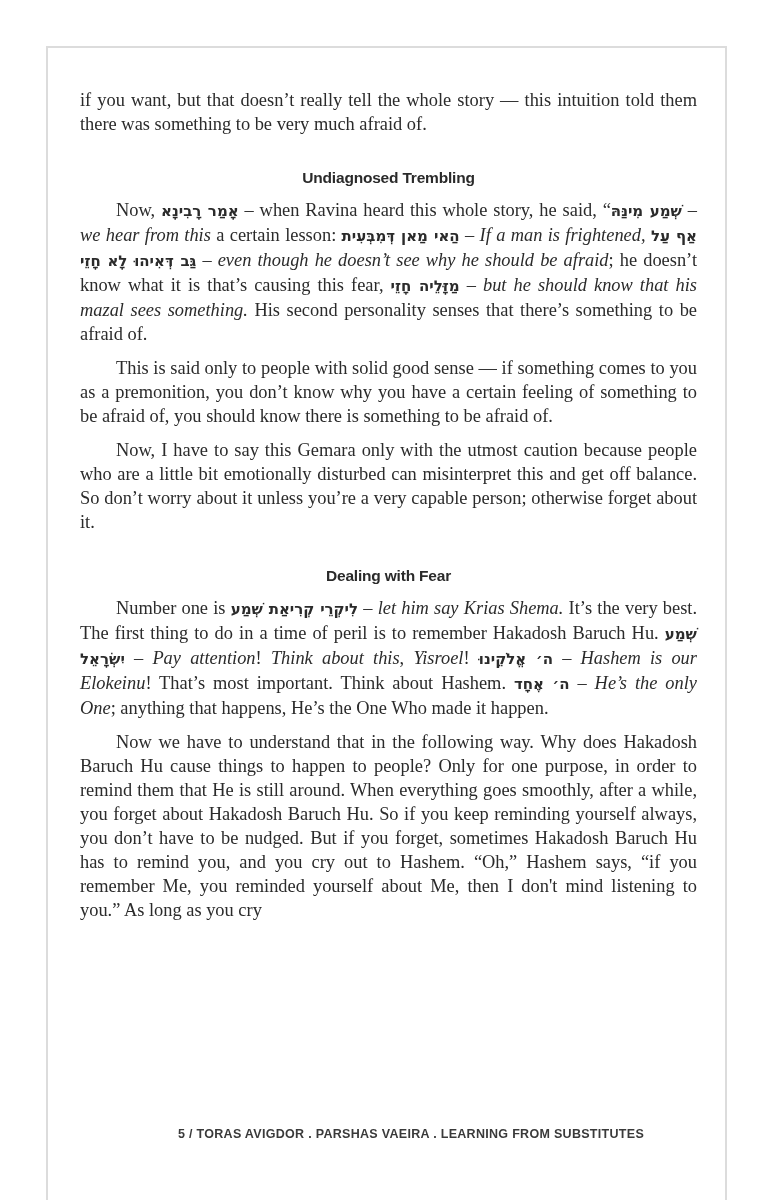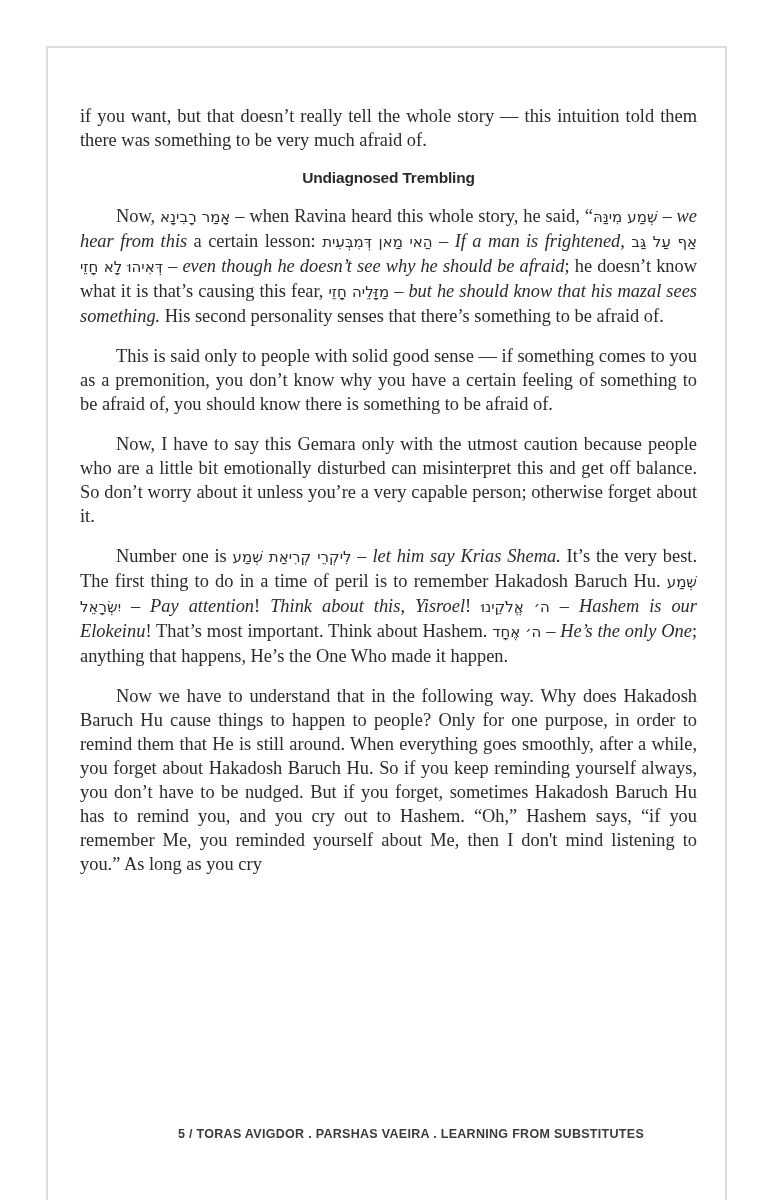--- a/index.html
+++ b/index.html
@@ -12,28 +12,28 @@
     position: absolute; left: 46px; top: 46px; width: 681px; height: 1170px;
     border: 2px solid #dcdcdc; border-bottom: none; box-sizing: border-box;
     background: #fff;
   }
   .content {
     position: absolute; left: 80px; top: 88px; width: 617px;
     color: #2b2b2b;
     font-family: "Liberation Serif", serif;
     font-size: 18.4px; line-height: 24px;
   }
-  .content p { margin: 16px 0 10px 0; text-align: justify; }
+  .content p { margin: 0 0 10px 0; text-align: justify; }
   .content p.indent { text-indent: 36px; }
   .content h2 {
     font-family: "Liberation Sans", sans-serif; font-weight: bold;
     font-size: 15.5px; text-align: center; color: #2a2a2a;
-    margin: 16px 0 10px 0; line-height: 20px; letter-spacing: -0.2px;
+    margin: 32px 0 10px 0; line-height: 20px; letter-spacing: -0.2px;
   }
-  .he { font-family: "DejaVu Sans", sans-serif; font-size: 15px; unicode-bidi: isolate; direction: rtl; font-weight: normal; }
+  .he { font-family: "DejaVu Sans", sans-serif; font-size: 15px; unicode-bidi: isolate; direction: rtl; font-weight: bold; }
   em { font-style: italic; }
   .footer {
     position: absolute; left: 38px; width: 746px; top: 1127px;
     text-align: center; font-family: "Liberation Sans", sans-serif;
     font-weight: bold; font-size: 12.5px; color: #3a3a3a; letter-spacing: 0.3px;
   }
 </style>
 </head>
 <body>
 
@@ -43,20 +43,21 @@
   <p>if you want, but that doesn’t really tell the whole story — this intuition told them there was something to be very much afraid of.</p>
 
   <h2>Undiagnosed Trembling</h2>
 
   <p class="indent"><span>Now, </span><span class="he">אָמַר רָבִינָא</span><span> – when Ravina heard this whole story, he said, “</span><span class="he">שְׁמַע מִינַּהּ</span><span> – </span><em>we hear from this</em><span> a certain lesson: </span><span class="he">הַאי מַאן דְּמִבְּעִית</span><span> – </span><em>If a man is frightened,</em><span> </span><span class="he">אַף עַל גַּב דְּאִיהוּ לָא חָזֵי</span><span> – </span><em>even though he doesn’t see why he should be afraid</em><span>; he doesn’t know what it is that’s causing this fear, </span><span class="he">מַזָּלֵיה חָזֵי</span><span> – </span><em>but he should know that his mazal sees something.</em><span> His second personality senses that there’s something to be afraid of.</span></p>
 
   <p class="indent">This is said only to people with solid good sense — if something comes to you as a premonition, you don’t know why you have a certain feeling of something to be afraid of, you should know there is something to be afraid of.</p>
 
   <p class="indent">Now, I have to say this Gemara only with the utmost caution because people who are a little bit emotionally disturbed can misinterpret this and get off balance. So don’t worry about it unless you’re a very capable person; otherwise forget about it.</p>
 
+  <h2>Dealing with Fear</h2>
 
 
 
   <p class="indent"><span>Number one is </span><span class="he">לִיקְרֵי קְרִיאַת שְׁמַע</span><span> – </span><em>let him say Krias Shema.</em><span> It’s the very best. The first thing to do in a time of peril is to remember Hakadosh Baruch Hu. </span><span class="he">שְׁמַע יִשְׂרָאֵל</span><span> – </span><em>Pay attention</em><span>! </span><em>Think about this</em><span>, </span><em>Yisroel</em><span>! </span><span class="he">ה׳ אֱלֹקֵינוּ</span><span> – </span><em>Hashem is our Elokeinu</em><span>! That’s most important. Think about Hashem. </span><span class="he">ה׳ אֶחָד</span><span> – </span><em>He’s the only One</em><span>; anything that happens, He’s the One Who made it happen.</span></p>
 
   <p class="indent">Now we have to understand that in the following way. Why does Hakadosh Baruch Hu cause things to happen to people? Only for one purpose, in order to remind them that He is still around. When everything goes smoothly, after a while, you forget about Hakadosh Baruch Hu. So if you keep reminding yourself always, you don’t have to be nudged. But if you forget, sometimes Hakadosh Baruch Hu has to remind you, and you cry out to Hashem. “Oh,” Hashem says, “if you remember Me, you reminded yourself about Me, then I don't mind listening to you.” As long as you cry</p>
 </div>
 
 <div class="footer">5 / TORAS AVIGDOR . PARSHAS VAEIRA . LEARNING FROM SUBSTITUTES</div>
 

